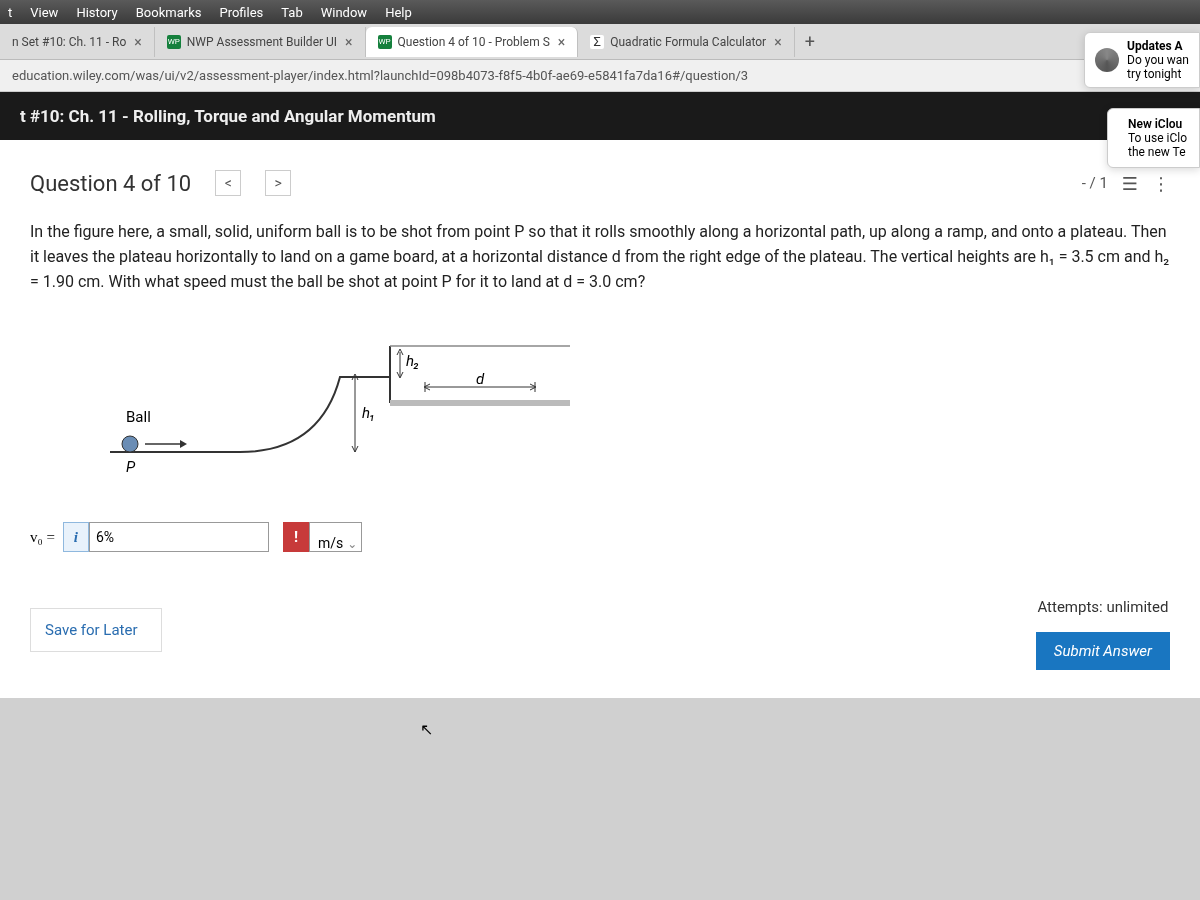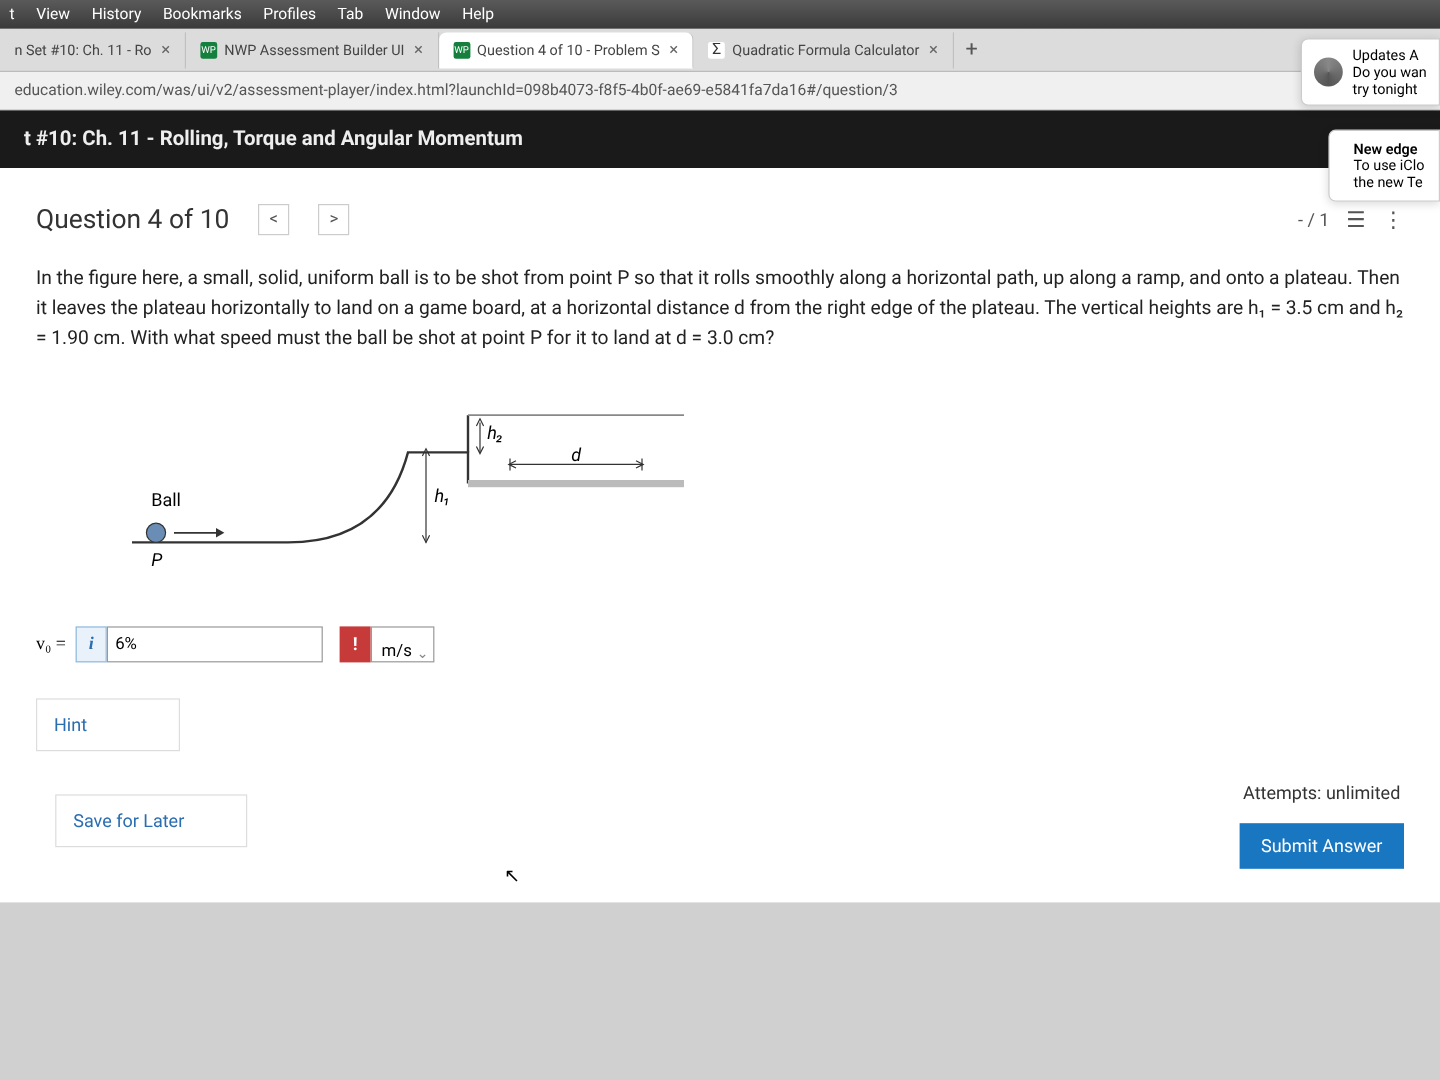--- a/index.html
+++ b/index.html
@@ -30,21 +30,21 @@
 .answer-row { display:flex; align-items:center; gap:0; margin:10px 0 30px; font-size:15px; }
 .answer-row .lbl { margin-right:8px;font-family:Liberation Serif, serif; }
 .iicon { width:26px; height:30px; background:#e9f2fb; border:1px solid #8fb8de; color:#2a6db0; display:flex; align-items:center; justify-content:center; font-weight:bold; font-style:italic; font-family:serif; }
 .answer-input { width:180px; height:30px; border:1px solid #999; padding:0 6px; font-size:14px; }
 .erricon { width:26px; height:30px; background:#c73a3a; color:#fff; display:flex; align-items:center; justify-content:center; font-weight:bold; margin-left:14px; }
 .unitsel { height:30px; border:1px solid #999; padding:0 18px 0 8px; background:#fff; font-size:14px; position:relative; display:flex; align-items:flex-end; }
 .unitsel:after { content:"⌄"; position:absolute; right:4px; color:#888; font-size:12px; }
 .linkrow { border:1px solid #ddd; padding:12px 14px; margin:0 0 10px; font-size:15px; color:#2a6db0; width:260px; }
 .footer { display:flex; align-items:center; justify-content:flex-end; gap:16px; padding:16px 0 8px;flex-direction:column; }
 .attempts { font-size:15px; color:#333; }
-.submit { background:#1976c1; color:#fff; border:none; padding:10px 18px; font-size:15px; }
+.submit { background:#1976c1; color:#fff; border:none; padding:10px 18px; font-size:15px;font-style:italic; }
 </style>
 </head>
 <body>
 
 <div class="menubar">
   <span>t</span>
   <span>View</span>
   <span>History</span>
   <span>Bookmarks</span>
   <span>Profiles</span>
@@ -72,38 +72,38 @@
     <span class="favicon" style="background:#fff;color:#333;font-size:13px;">Σ</span>
     <span>Quadratic Formula Calculator</span>
     <span class="close">×</span>
   </div>
   <div class="tab-new">+</div>
 </div>
 
 <div class="notif1">
   <div class="ic"></div>
   <div>
-    <div style="font-weight:400">Updates A</div>
+    <div style="font-weight:700">Updates A</div>
     <div>Do you wan</div>
     <div>try tonight</div>
   </div>
 </div>
 
 <div class="urlbar">
   <span>education.wiley.com/was/ui/v2/assessment-player/index.html?launchId=098b4073-f8f5-4b0f-ae69-e5841fa7da16#/question/3</span>
 </div>
 
 <div class="pageheader">
   <span>t #10: Ch. 11 - Rolling, Torque and Angular Momentum</span>
 </div>
 
 <div class="notif2">
   <span class="apple"></span>
   <div>
-    <div style="font-weight:600">New edge</div>
+    <div style="font-weight:600">New iClou</div>
     <div>To use iClo</div>
     <div>the new Te</div>
   </div>
 </div>
 
 <div class="content">
 
   <div class="qheader">
     <div class="left">
       <span class="qtitle">Question 4 of 10</span>
@@ -149,23 +149,22 @@
     <div class="iicon">i</div>
     <input class="answer-input" value="6%" style="">
     <div class="erricon">!</div>
     <div class="unitsel">
         <span>m/s</span>
       </div>
   </div>
 
   <div style="position:absolute; left:420px; top:720px; font-size:16px;">↖</div>
 
-  <div class="linkrow" style="width:120px">Hint</div>
 
   <div style="display:flex; justify-content:space-between; align-items:center;">
-    <div class="linkrow" style="width:160px; margin:16px;">Save for Later</div>
+    <div class="linkrow" style="width:132px; margin:0;">Save for Later</div>
     <div class="footer">
       <span class="attempts">Attempts: unlimited</span>
       <button class="submit">Submit Answer</button>
     </div>
   </div>
 
 </div>
 
 </body></html>

